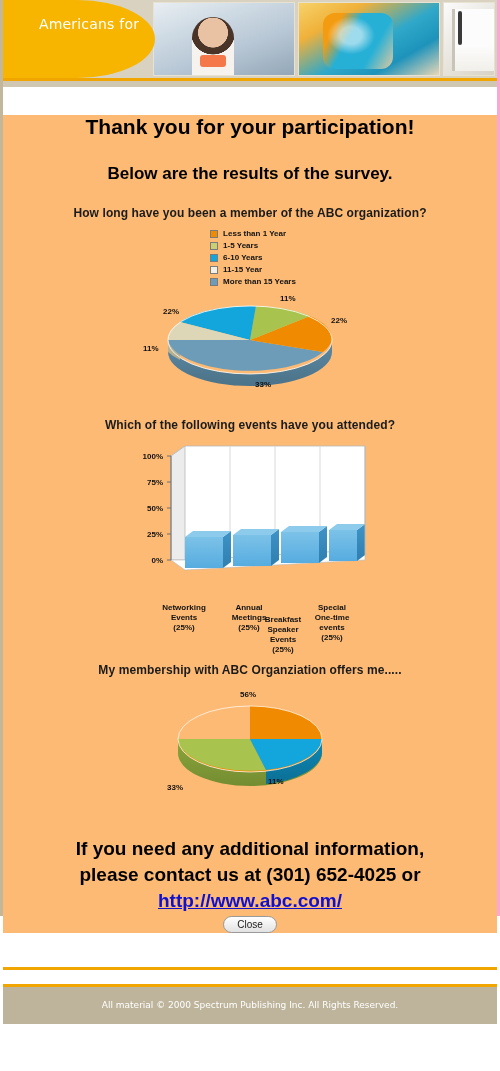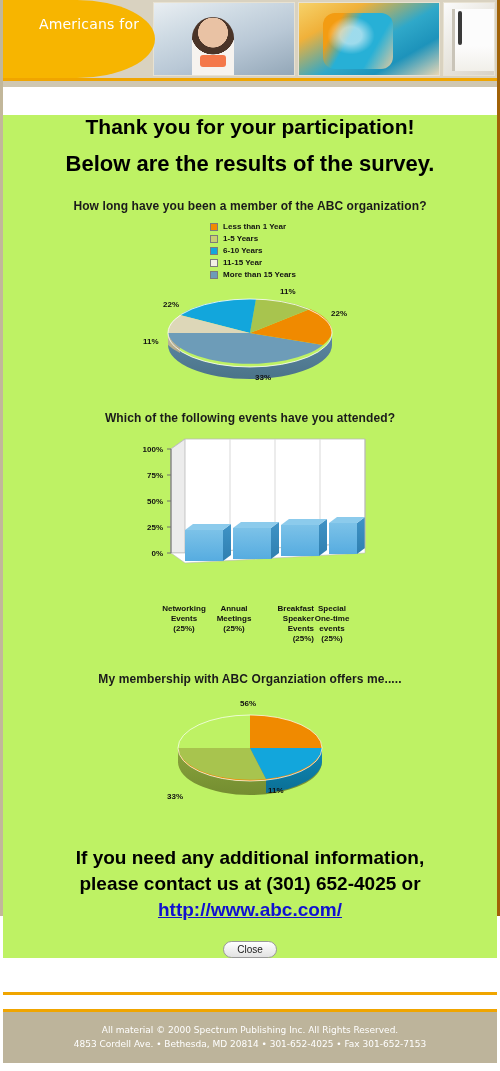--- a/index.html
+++ b/index.html
@@ -7,21 +7,21 @@
     width:500px;height:1071px;overflow:hidden;
     background:#ffffff;
     font-family:"Liberation Sans", sans-serif;
     -webkit-font-smoothing:antialiased;
   }
   .page{
     position:relative;width:500px;height:916px;
     background:#ffffff;
     box-sizing:border-box;
     border-left:3px solid #c2b79a;
-    border-right:3px solid #a16207;
+    border-right:3px solid #f9a8d4;
   }
 
   
   .banner{
     position:relative;height:78px;width:494px;
     background:#d9d2c0;
     overflow:hidden;
   }
   .banner-logo{
     position:absolute;left:0;top:0;width:152px;height:78px;
@@ -73,28 +73,28 @@
     border-left:3px solid #c9c4b8;
   }
   .p3:before{
     content:"";position:absolute;left:14px;top:8px;width:4px;height:34px;
     background:#3a3a3a;border-radius:2px;z-index:2;
   }
   .banner-rule-gold{height:3px;background:#f0a500;width:494px;}
   .banner-rule-tan{height:6px;background:#cfc7b2;width:494px;}
 
   
-  .content{position:relative;background:#bef264;padding:0;width:494px;}
+  .content{position:relative;background:#fdba74;padding:0;width:494px;}
   .h1{
     text-align:center;font-size:21px;font-weight:bold;color:#000000;
     margin:28px 0 0 0;font-family:"Liberation Sans", sans-serif;
   }
   .h2{
-    text-align:center;font-size:22px;font-weight:bold;color:#000000;
-    margin:12px 0 0 0;font-family:"Liberation Sans", sans-serif;
+    text-align:center;font-size:17px;font-weight:bold;color:#000000;
+    margin:25px 0 0 0;font-family:"Liberation Sans", sans-serif;
   }
 
   .chart-block{margin-top:22px;}
   .chart-title{
     text-align:center;font-size:12px;font-weight:bold;color:#1b1b1b;
     margin:0 0 8px 0;letter-spacing:.1px;
   }
   .legend{margin:0 auto;display:table;}
   .legend-row{display:flex;align-items:center;height:11px;margin-bottom:1px;padding-left:6px;}
   .swatch{
@@ -106,33 +106,33 @@
   
   .pie-wrap{position:relative;margin:6px auto 0 auto;}
   .pie-svg{display:block;margin:0 auto;}
   .pct{
     position:absolute;font-size:8px;font-weight:bold;color:#111;
     white-space:nowrap;
   }
 
   
   .bar-wrap{position:relative;width:250px;margin:4px auto 0 auto;height:155px;}
-  .bar-cats{position:relative;width:250px;margin:16px auto;height:52px;}
+  .bar-cats{position:relative;width:250px;margin:8px auto;height:52px;}
   .cat{
     position:absolute;width:62px;text-align:center;font-size:8px;
     color:#111;font-weight:bold;line-height:10px;
   }
 
   
   .closing{
     text-align:center;margin-top:30px;font-size:19px;font-weight:bold;
     color:#000;line-height:26px;
   }
   .closing a{color:#1010d0;text-decoration:underline;}
-  .btn-row{text-align:center;margin-top:16px;}
+  .btn-row{text-align:center;}
   .close-btn{
     font-family:"Liberation Sans", sans-serif;
     font-size:10px;color:#1a1a1a;
     padding:2px 13px;border:1px solid #9a9a9a;border-radius:10px;
     background:linear-gradient(180deg,#ffffff 0%, #efefef 55%, #e2e2e2 100%);
     cursor:pointer;
   }
 
   .spacer{height:34px;background:#ffffff;}
   .rule-gold{height:3px;background:#f0a500;width:494px;}
@@ -296,26 +296,26 @@
           <line x1="240" y1="6" x2="240" y2="115" stroke="#b9b9b9" stroke-width="0.8"></line>
         </svg>
       </div>
 
       <div class="bar-cats">
         <div class="cat" style="left:28px;top:0;">
           <span>Networking</span><br>
           <span>Events</span><br>
           <span>(25%)</span>
         </div>
-        <div class="cat" style="left:78px;top:0;">
+        <div class="cat" style="left:93px;top:0;">
           <span>Annual</span><br>
           <span>Meetings</span><br>
           <span>(25%)</span>
         </div>
-        <div class="cat" style="left:127px;top:0;text-align:right;">
+        <div class="cat" style="left:127px;top:12px;">
           <span>Breakfast</span><br>
           <span>Speaker</span><br>
           <span>Events</span><br>
           <span>(25%)</span>
         </div>
         <div class="cat" style="left:176px;top:0;">
           <span>Special</span><br>
           <span>One-time</span><br>
           <span>events</span><br>
           <span>(25%)</span>
@@ -372,16 +372,15 @@
     </div>
 
     <div class="spacer"></div>
   </div>
 
   <div class="rule-gold"></div>
   <div class="gap-white"></div>
   <div class="rule-gold"></div>
   <div class="footer">
     <div>All material © 2000 Spectrum Publishing Inc. All Rights Reserved.</div>
-    <div>4853 Cordell Ave. • Bethesda, MD 20814 • 301-652-4025 • Fax 301-652-7153</div>
   </div>
 
 </div>
 
 </body></html>

